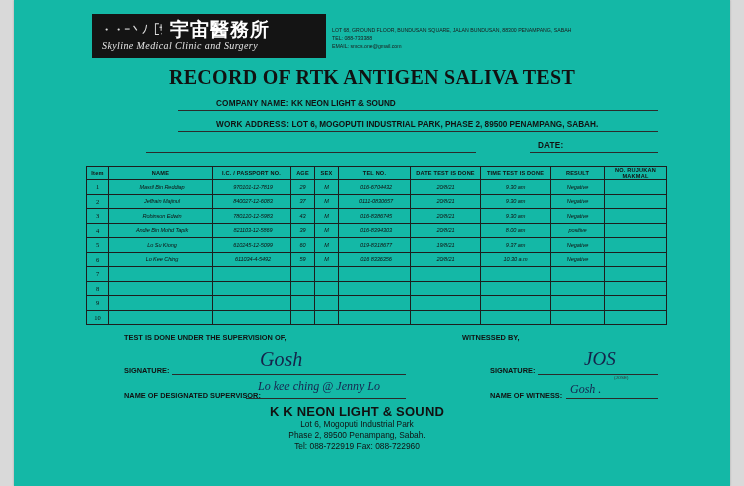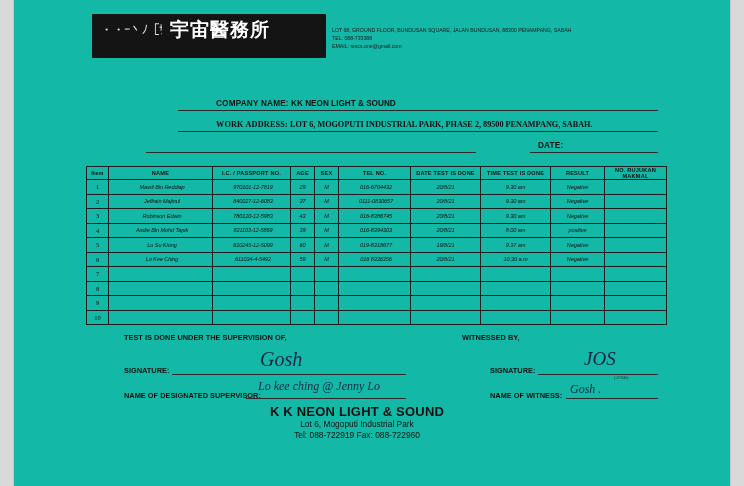--- a/index.html
+++ b/index.html
@@ -127,36 +127,38 @@
 </style>
 </head>
 <body>
 
 <div class="page">
 
   <div class="letterhead">
     <div class="lh-black">
       <div class="lh-logo">・・ｰ丶ﾉ［ｻ</div>
       <div class="lh-cjk">宇宙醫務所</div>
+      <div class="lh-sub">Skyline Medical Clinic and Surgery</div>
     </div>
     <div class="lh-addr">
       <div>LOT 68, GROUND FLOOR, BUNDUSAN SQUARE, JALAN BUNDUSAN, 88300 PENAMPANG, SABAH</div>
       <div>TEL: 088-733388</div>
       <div>EMAIL: smcs.one@gmail.com</div>
     </div>
   </div>
 
+  <div class="title">RECORD OF RTK ANTIGEN SALIVA TEST</div>
 
   <div class="meta" style="left:166px;top:99px;">
     <span class="lbl">COMPANY NAME:</span>
     <span class="val">KK NEON LIGHT &amp; SOUND</span>
   </div>
   <div class="rule" style="left:164px;top:110px;width:480px;"></div>
 
-  <div class="meta" style="left:166px;top:120px;font-family:Liberation Serif, serif;">
+  <div class="meta" style="left:166px;top:120px;">
     <span class="lbl">WORK ADDRESS:</span>
     <span class="val">LOT 6, MOGOPUTI INDUSTRIAL PARK, PHASE 2, 89500 PENAMPANG, SABAH.</span>
   </div>
   <div class="rule" style="left:164px;top:131px;width:480px;"></div>
 
   <div class="rule" style="left:132px;top:152px;width:330px;"></div>
   <div class="meta" style="left:488px;top:141px;">
     <span class="lbl">DATE:</span>
     <span class="val"></span>
   </div>
@@ -329,16 +331,17 @@
   <div class="rule" style="left:232px;top:398px;width:160px;"></div>
   <div class="scribble" style="left:244px;top:379px;font-size:12px;">Lo kee ching @ Jenny Lo</div>
 
   <div class="fnote" style="left:476px;top:391px;">NAME OF WITNESS:</div>
   <div class="rule" style="left:552px;top:398px;width:92px;"></div>
   <div class="scribble" style="left:556px;top:382px;font-size:12px;">Gosh .</div>
 
   <div class="stamp">
     <div class="s1">K K NEON LIGHT &amp; SOUND</div>
     <div class="s2">Lot 6, Mogoputi Industrial Park</div>
+    <div class="s2">Phase 2, 89500 Penampang, Sabah.</div>
     <div class="s2">Tel: 088-722919   Fax: 088-722960</div>
   </div>
 
 </div>
 
 </body></html>

